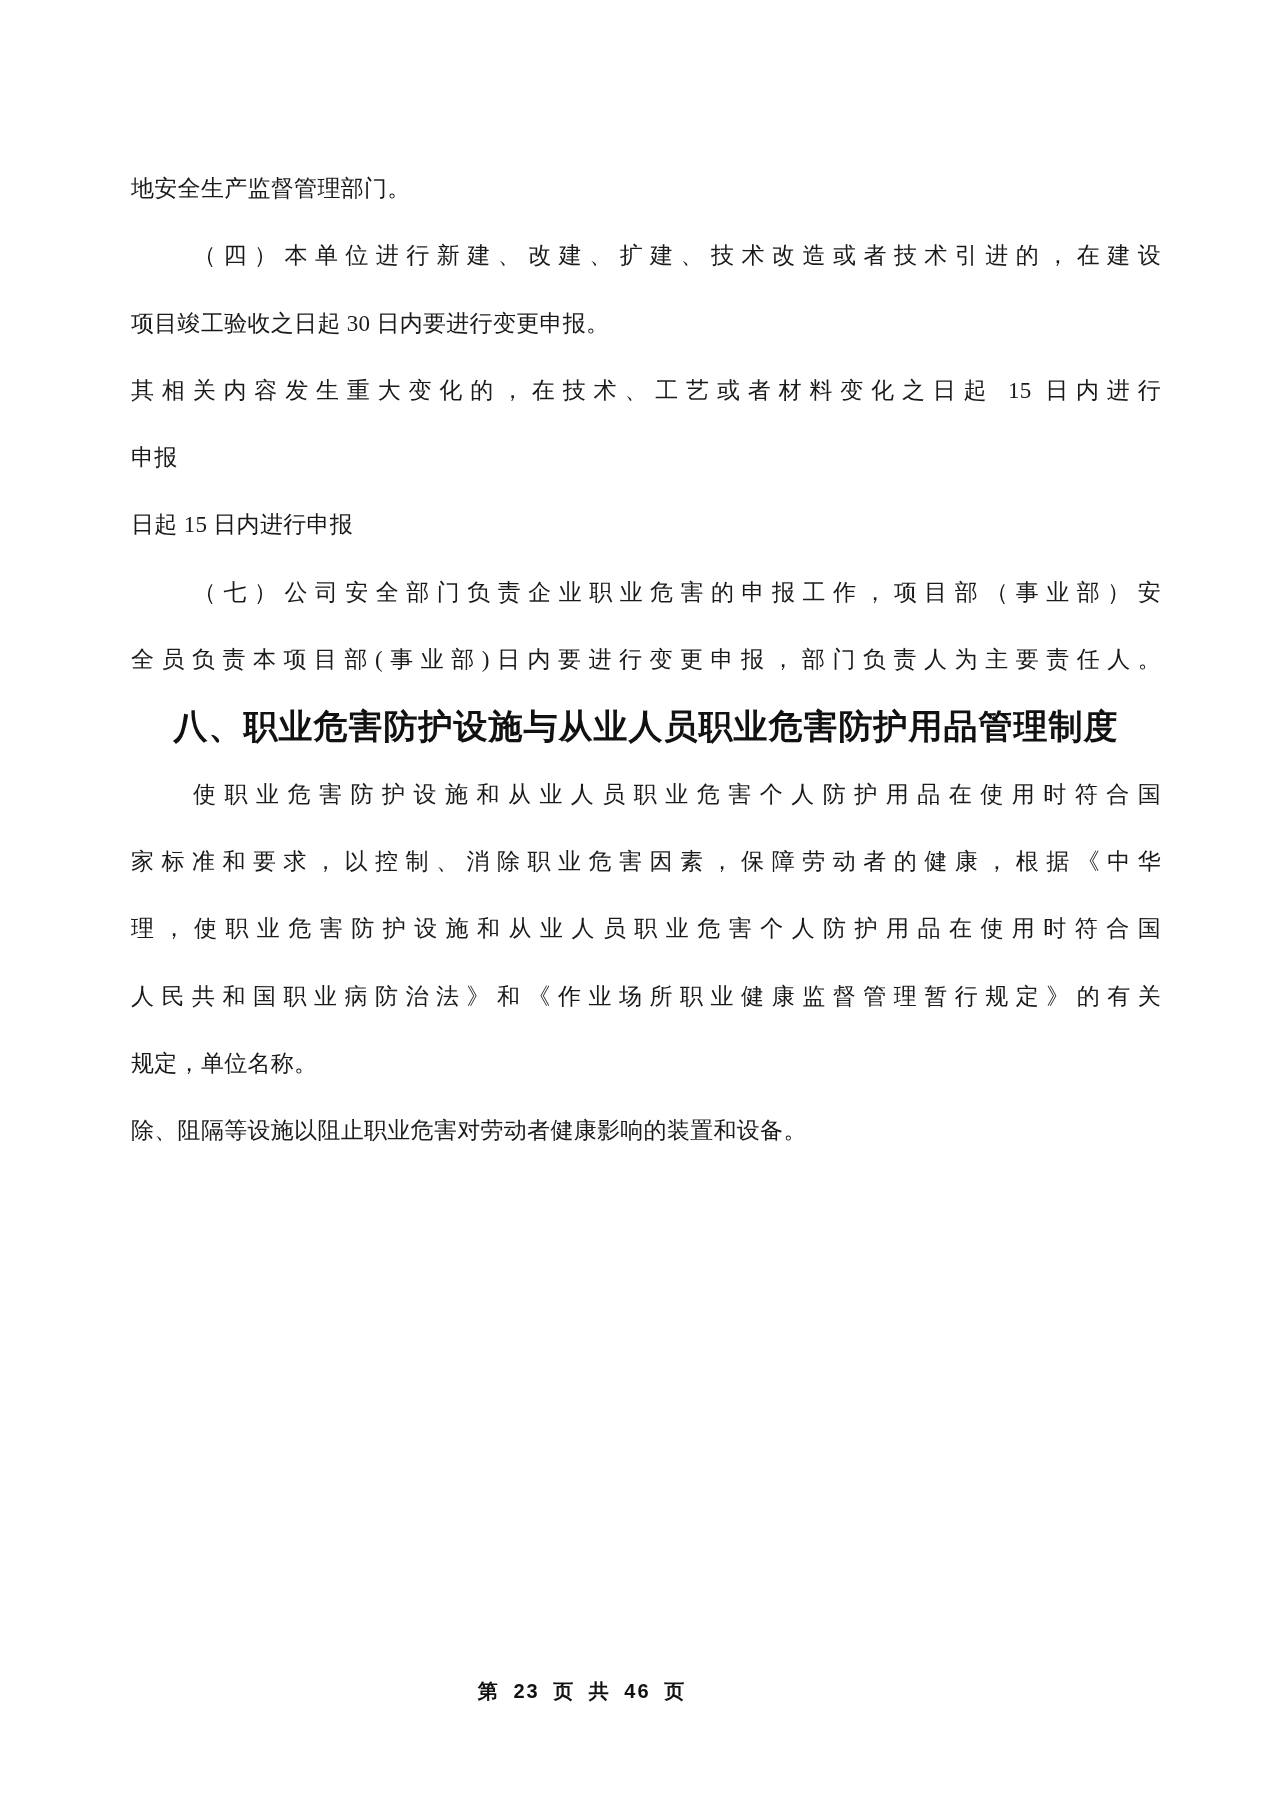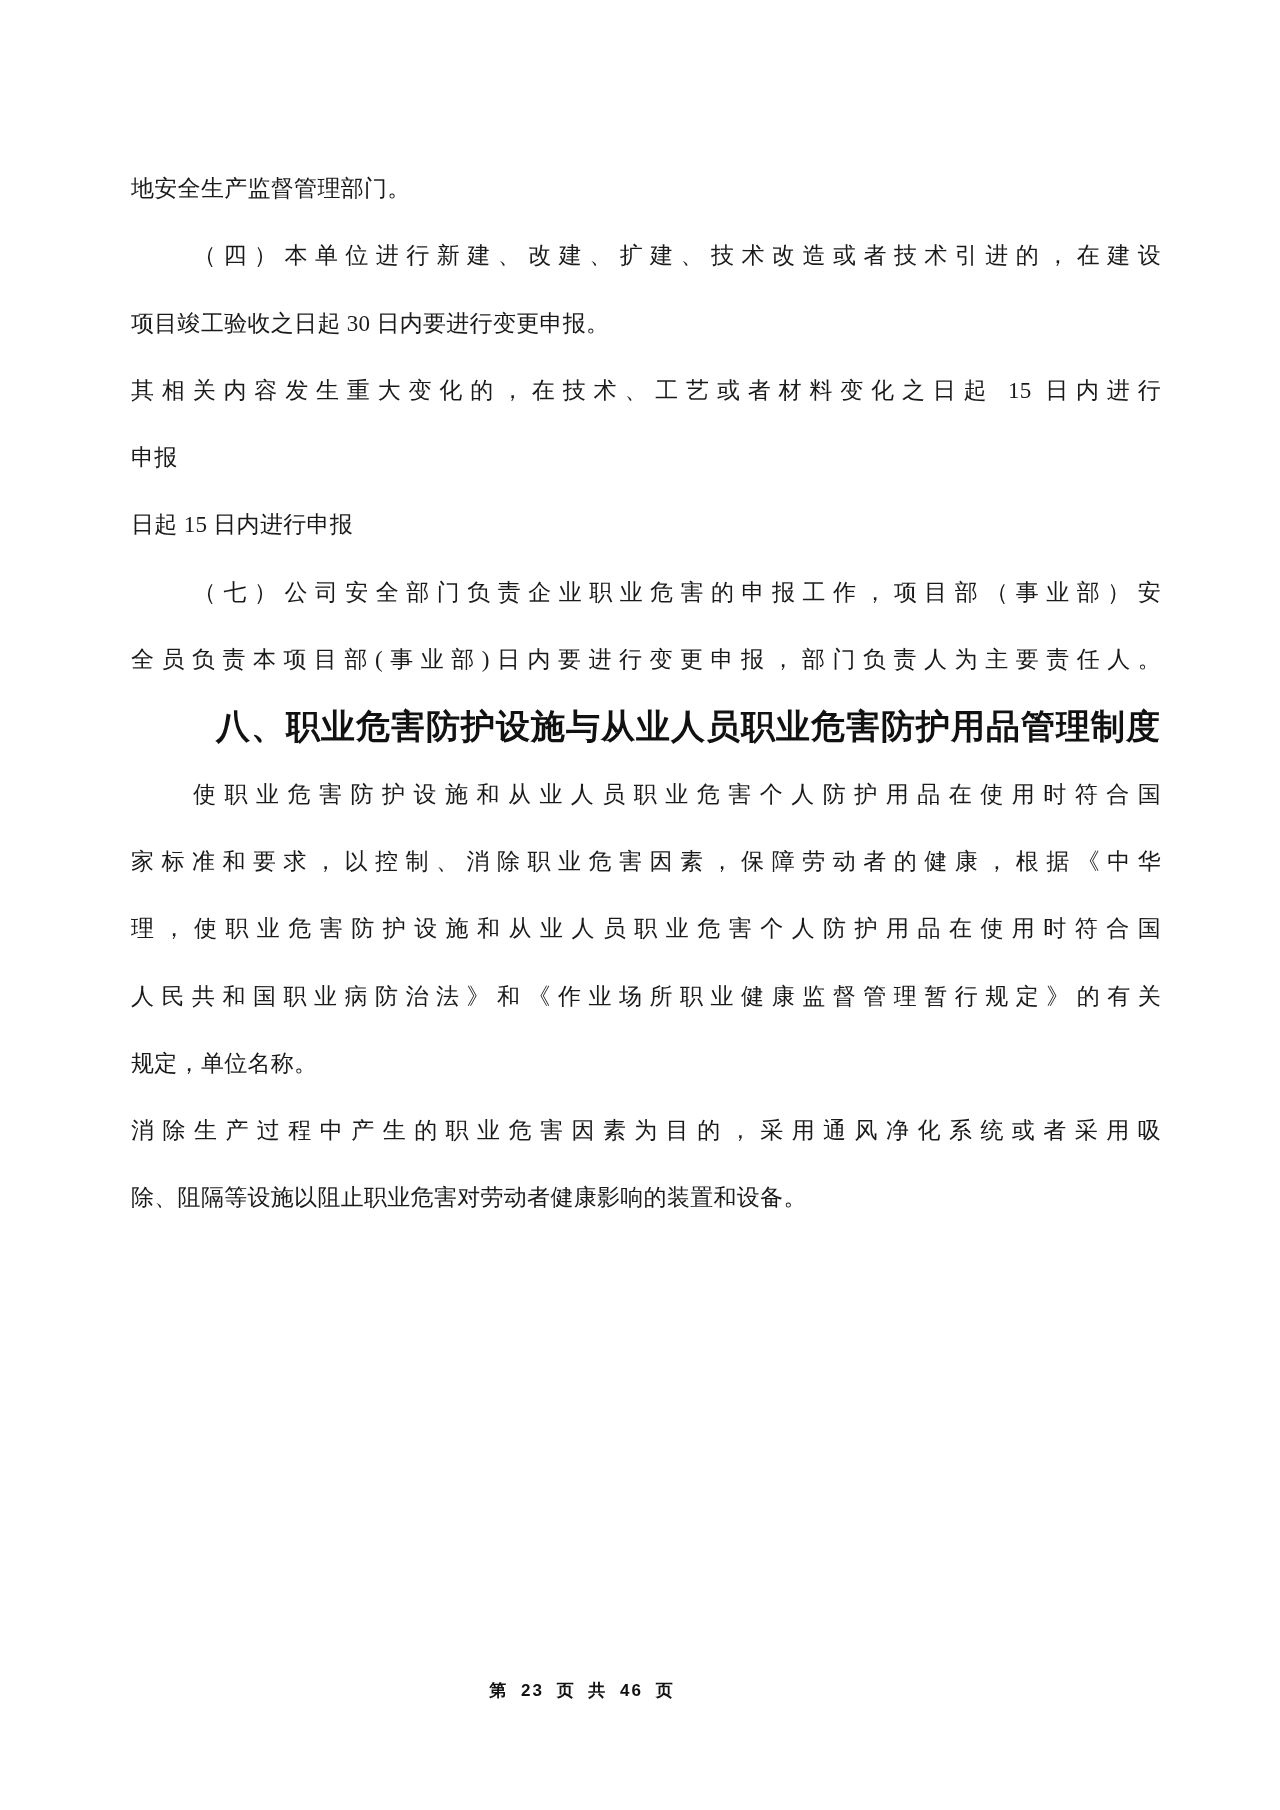--- a/index.html
+++ b/index.html
@@ -38,37 +38,37 @@
   }
   .doc-line.indent {
     text-indent: 62px;
   }
   .section-heading {
     margin: 0;
     padding: 0;
     font-size: 34px;
     line-height: 67.3px;
     font-weight: bold;
-    text-align: right;
+    text-align: center;
     letter-spacing: 1px;
     color: #111111;
     font-family: "Liberation Sans", "DejaVu Sans", sans-serif;
   }
   .footer {
     position: absolute;
     top: 1672px;
     left: 0;
     width: 100%;
     text-align: center;
   }
   .footer-text {
     position: relative;
     left: -58px;
     display: inline-block;
-    font-size: 17px;
+    font-size: 20px;
     line-height: 38px;
     font-weight: bold;
     letter-spacing: 2px;
     word-spacing: 6px;
     color: #111111;
     font-family: "Liberation Sans", "DejaVu Sans", sans-serif;
     text-align: center;
   }
 </style>
 </head>
@@ -85,21 +85,20 @@
     <p class="doc-line indent fill">（七）公司安全部门负责企业职业危害的申报工作，项目部（事业部）安</p>
     <p class="doc-line fill">全员负责本项目部(事业部)日内要进行变更申报，部门负责人为主要责任人。</p>
 
     <h2 class="section-heading">八、职业危害防护设施与从业人员职业危害防护用品管理制度</h2>
 
     <p class="doc-line indent fill">使职业危害防护设施和从业人员职业危害个人防护用品在使用时符合国</p>
     <p class="doc-line fill">家标准和要求，以控制、消除职业危害因素，保障劳动者的健康，根据《中华</p>
     <p class="doc-line fill">理，使职业危害防护设施和从业人员职业危害个人防护用品在使用时符合国</p>
     <p class="doc-line fill">人民共和国职业病防治法》和《作业场所职业健康监督管理暂行规定》的有关</p>
     <p class="doc-line">规定，单位名称。</p>
-    <p class="doc-line fill">消除生产过程中产生的职业危害因素为目的，采用通风净化系统或者采用吸</p>
     <p class="doc-line">除、阻隔等设施以阻止职业危害对劳动者健康影响的装置和设备。</p>
 
   </div>
 
   <div class="footer">
     <span class="footer-text">第 23 页 共 46 页</span>
   </div>
 </div>
 
 </body></html>

